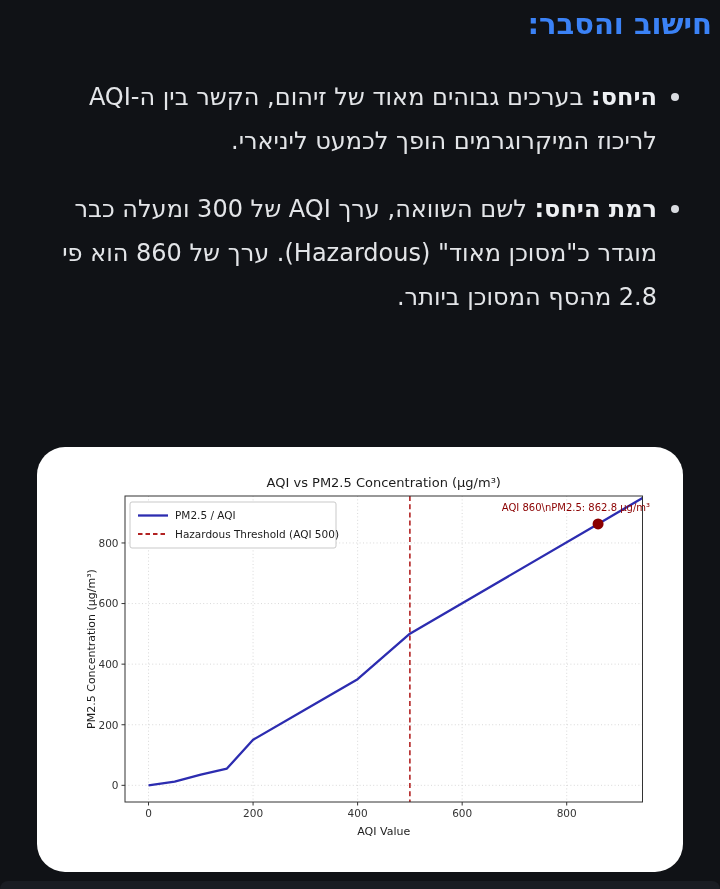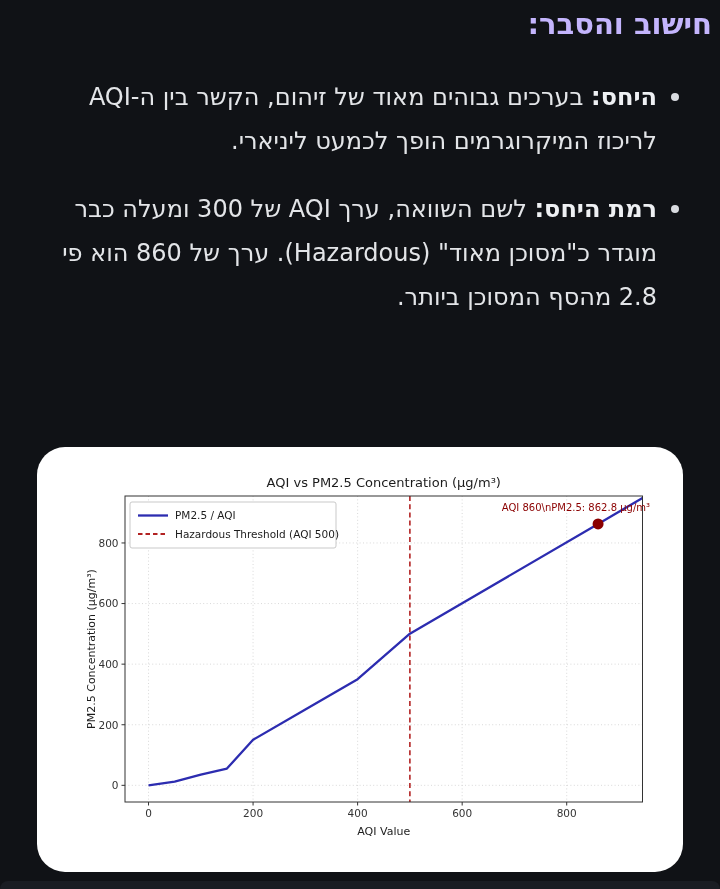--- a/index.html
+++ b/index.html
@@ -3,21 +3,21 @@
 <meta charset="utf-8">
 <style>
   html,body{margin:0;padding:0;background:#000;}
   .screen{
     position:relative; width:720px; height:889px; overflow:hidden;
     background:#101216; direction:rtl;
     font-family:"DejaVu Sans","Liberation Sans",sans-serif;
   }
   .page-title{
     margin:0; padding:3px 8px 0 0;
-    font-size:29px; line-height:42px; font-weight:700; color:#c4b5fd;
+    font-size:29px; line-height:42px; font-weight:700; color:#3b82f6;
   }
   .points{ list-style:none; margin:30px 0 0 0; padding:0; }
   .point{ display:flex; padding:0 41px 0 48px; margin-top:24px; }
   .point:first-child{ margin-top:8px; }
   .bullet-dot{
     flex:none; width:8px; height:8px; border-radius:50%;
     background:#d9dbe0; margin:18px 0 0 14px;
   }
   .point p{
     margin:0; font-size:24px; line-height:44px; color:#e3e5e8;

